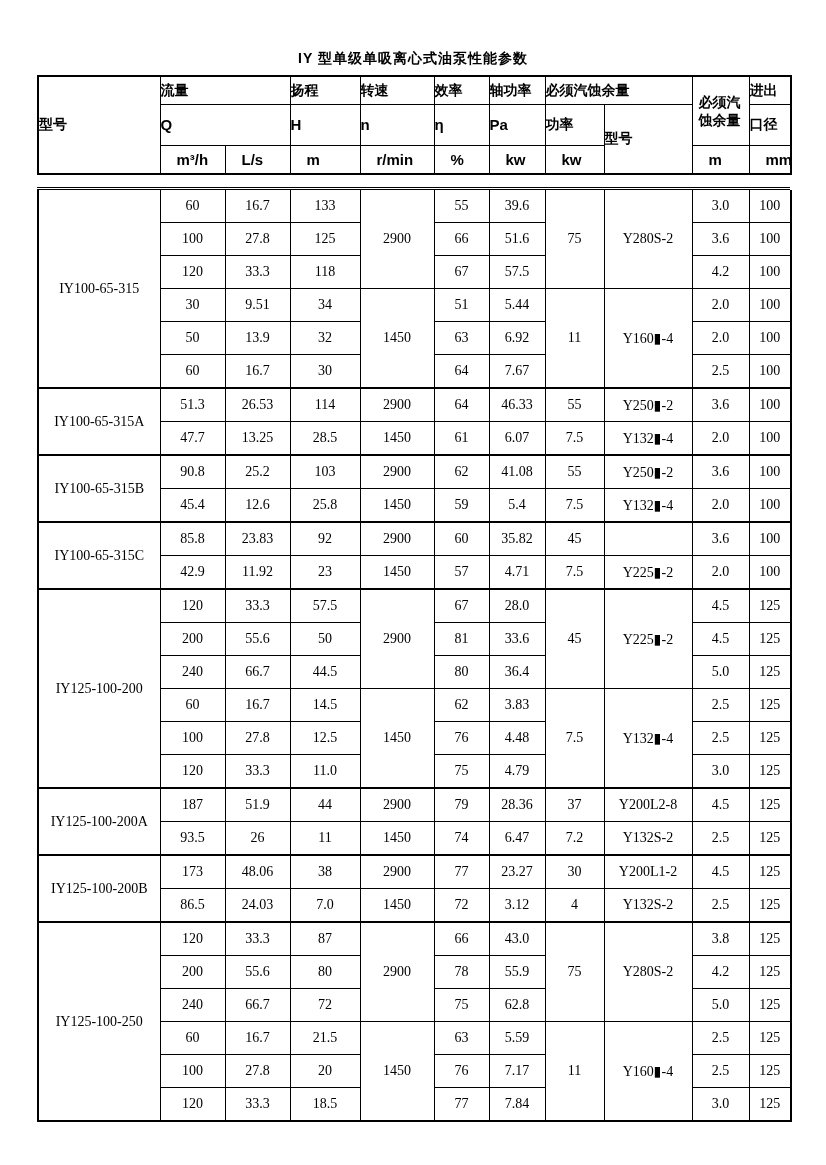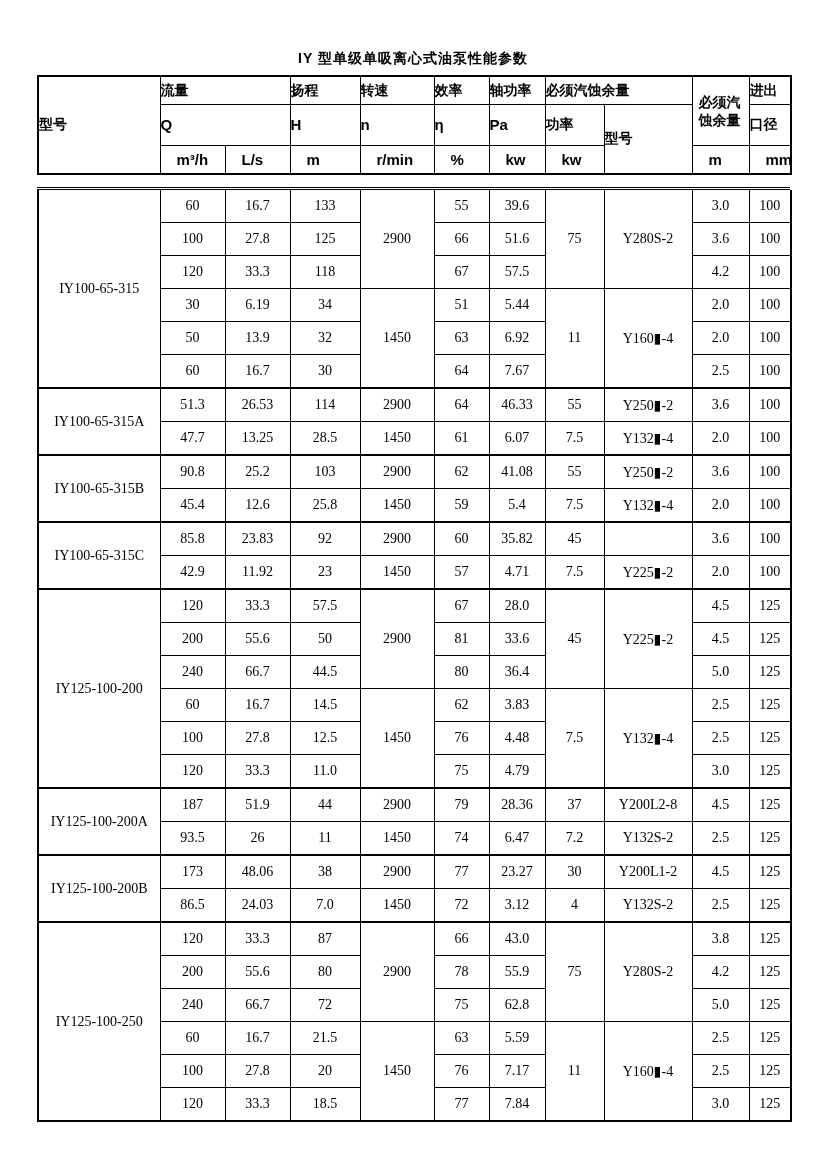--- a/index.html
+++ b/index.html
@@ -143,21 +143,21 @@
         <td>120</td>
         <td>33.3</td>
         <td>118</td>
         <td>67</td>
         <td>57.5</td>
         <td>4.2</td>
         <td>100</td>
       </tr>
       <tr>
         <td>30</td>
-        <td>6.19</td>
+        <td>9.51</td>
         <td>34</td>
         <td rowspan="3">1450</td>
         <td>51</td>
         <td>5.44</td>
         <td rowspan="3">11</td>
         <td rowspan="3">Y160▮-4</td>
         <td>2.0</td>
         <td>100</td>
       </tr>
       <tr>

